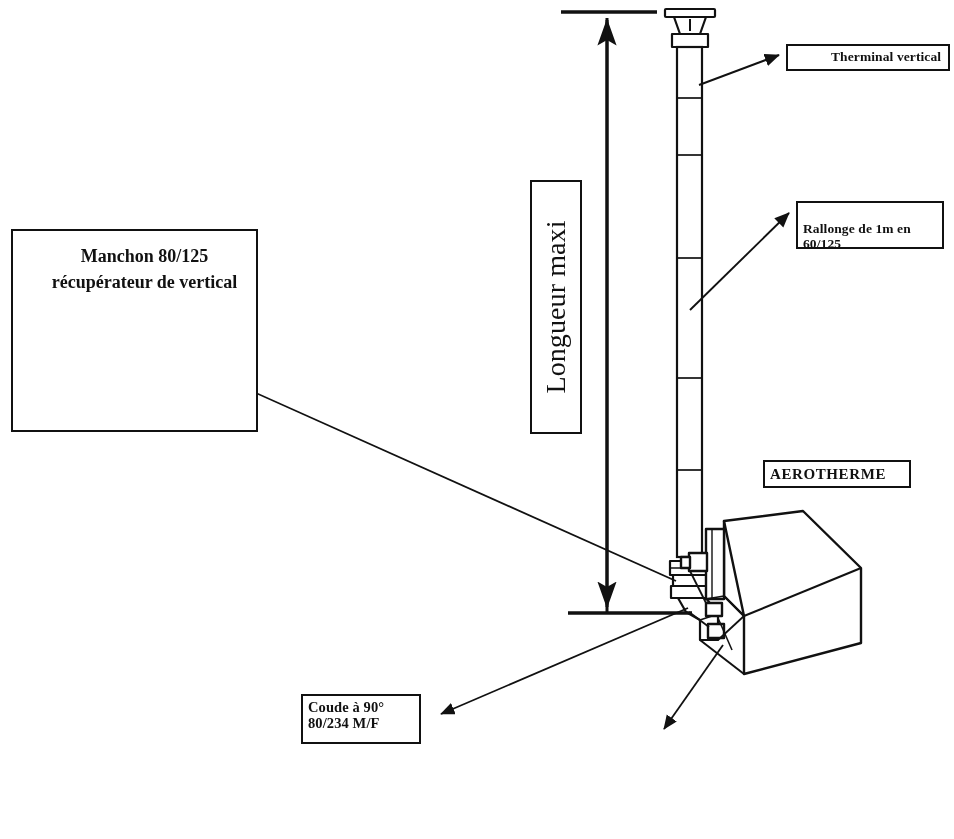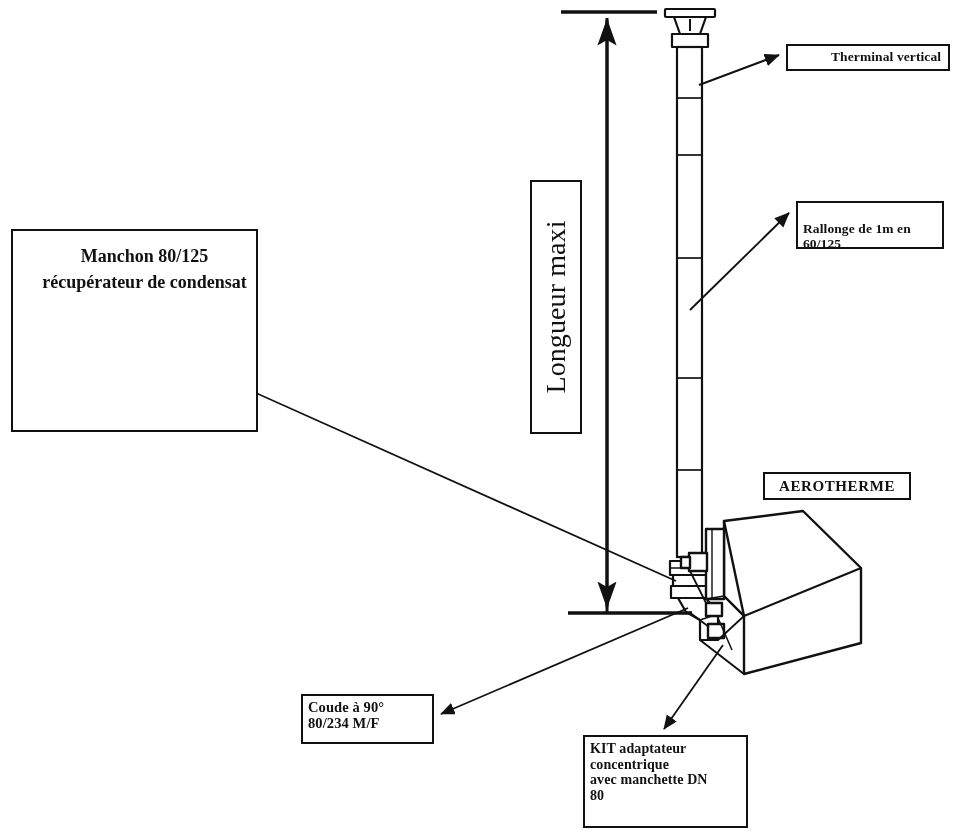--- a/index.html
+++ b/index.html
@@ -46,30 +46,29 @@
     font-size: 13.5px;
     padding-left: 43px;
   }
   #cal-rallonge {
     left: 796px; top: 201px;
     width: 148px; height: 48px;
     padding-top: 18px;
     font-size: 13.5px;
   }
   #cal-aerotherme {
-    left: 763px; top: 472px;
+    left: 763px; top: 460px;
     width: 148px; height: 28px;
     padding-top: 4px;
-    text-align: center;
     font-size: 15px;
     letter-spacing: 0.6px;
   }
   #cal-coude {
     left: 301px; top: 694px;
-    width: 133px; height: 50px;
+    width: 120px; height: 50px;
     padding-top: 3px;
     font-size: 14.5px;
   }
   #cal-kit {
     left: 583px; top: 735px;
     width: 165px; height: 93px;
     padding-top: 4px;
     font-size: 14px;
   }
   #cal-longueur {
@@ -204,31 +203,25 @@
 
   <div class="callout" id="cal-aerotherme">
     <span class="line">AEROTHERME</span>
   </div>
 
   <div class="callout" id="cal-coude">
     <span class="line">Coude à 90°</span>
     <span class="line">80/234  M/F</span>
   </div>
 
-  <div class="callout" id="cal-kit">
-    <span class="line">KIT adaptateur</span>
-    <span class="line">concentrique</span>
-    <span class="line">avec manchette DN</span>
-    <span class="line">80</span>
-  </div>
 
   <div class="callout" id="cal-longueur">
     <span class="rot">Longueur maxi</span>
   </div>
 
   <div id="inset-box">
     <div class="inset-caption">
       <span class="line">Manchon  80/125</span>
-      <span class="line">récupérateur de condensat</span>
+      <span class="line">récupérateur de vertical</span>
     </div>
   </div>
 
 </div>
 
 </body></html>

